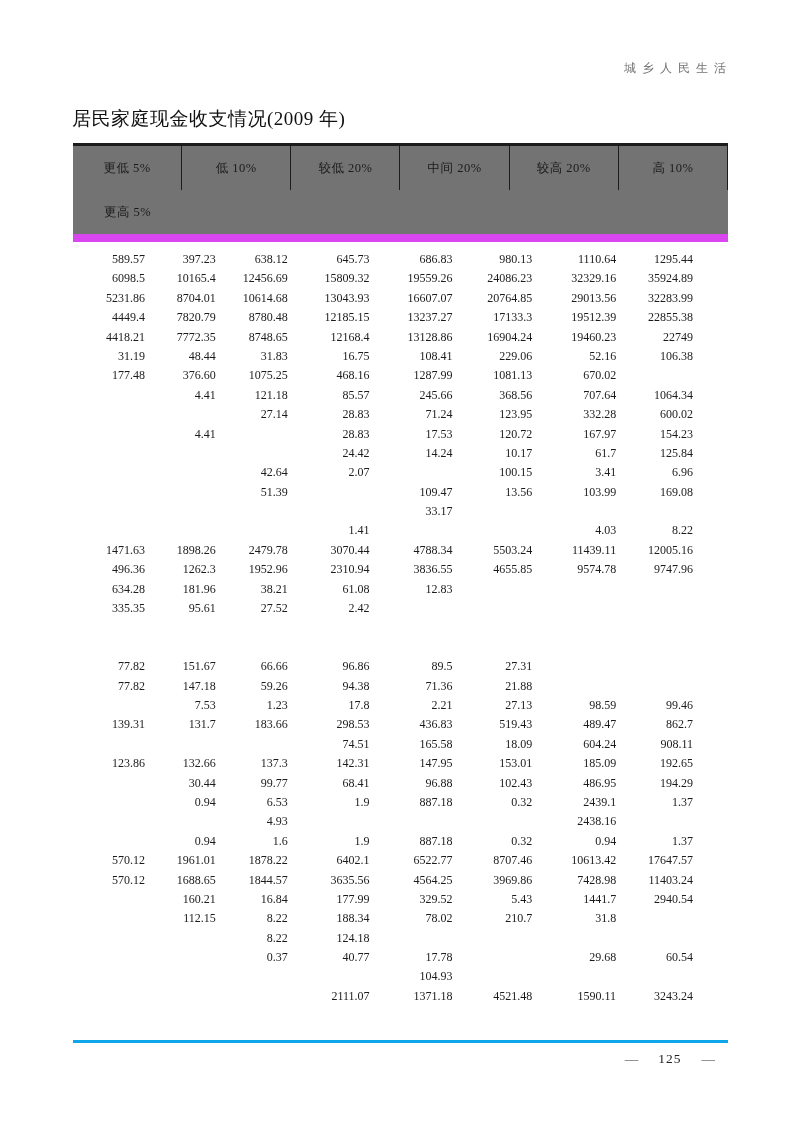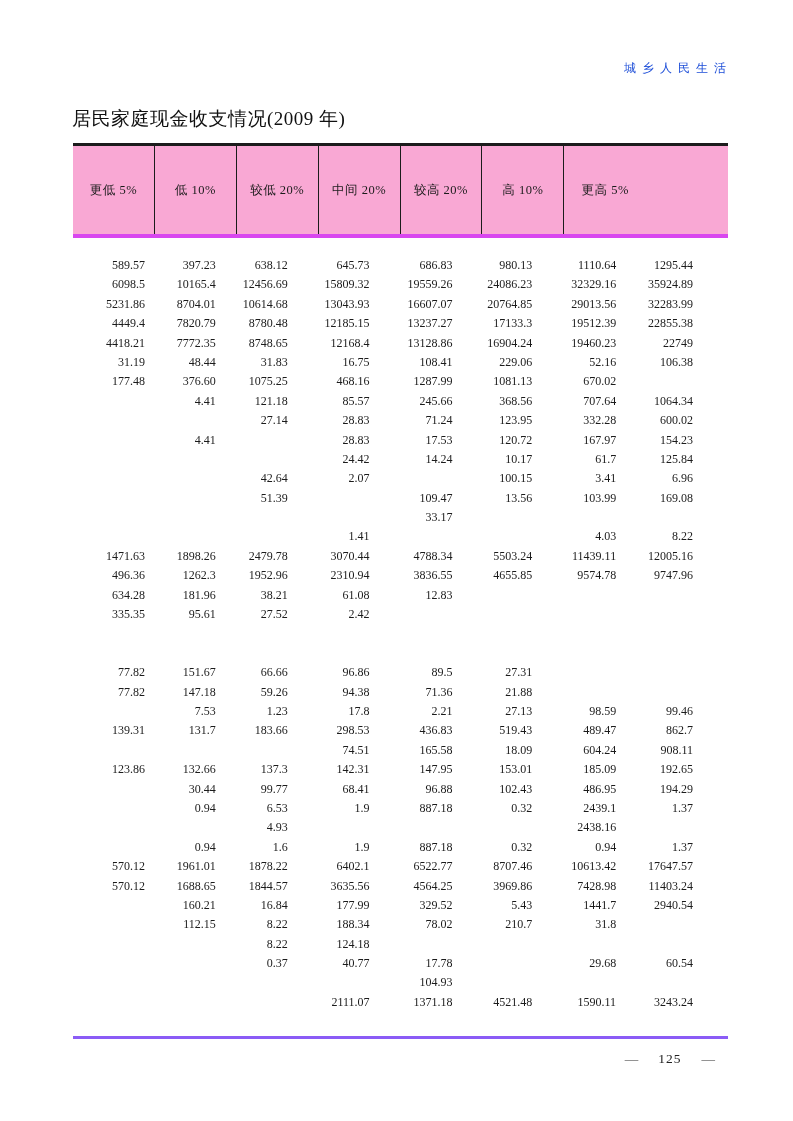--- a/index.html
+++ b/index.html
@@ -15,61 +15,61 @@
     font-family: "Liberation Serif", "DejaVu Serif", serif;
     color: #1b1b1b;
     overflow: hidden;
   }
   .running-head {
     position: absolute;
     top: 60px;
     right: 61px;
     font-size: 12px;
     letter-spacing: 6px;
-    color: #1d4ed8;
+    color: #737373;
   }
   .title {
     position: absolute;
     top: 106px;
     left: 72px;
     margin: 0;
     font-size: 19px;
     font-weight: normal;
     letter-spacing: 0.5px;
     color: #101010;
   }
   .table {
     position: absolute;
     left: 73px;
     top: 143px;
     width: 655px;
   }
   .thead {
     display: grid;
-    grid-template-columns: repeat(8, 1fr);
-    background: #f9a8d4;
+    grid-template-columns: repeat(6, 1fr);
+    background: #737373;
     border-top: 3px solid #1c1c1c;
-    border-bottom: 4px solid #d946ef;
+    border-bottom: 8px solid #d946ef;
     height: 88px;
   }
   .th {
     display: flex;
     align-items: center;
     justify-content: center;
     font-size: 12.5px;
     letter-spacing: 0.5px;
     border-right: 1.5px solid #1c1c1c;
     white-space: nowrap;
   }
   .th:last-child { border-right: none; text-align: center; }
   .tbody {
     box-sizing: border-box;
     height: 801px;
-    padding-top: 18px;
-    border-bottom: 3px solid #8b5cf6;
+    padding-top: 8px;
+    border-bottom: 3px solid #0ea5e9;
   }
   .tr {
     display: grid;
     grid-template-columns: repeat(8, 1fr);
     height: 19.4px;
   }
   .td {
     text-align: right;
     font-size: 12px;
     line-height: 19.4px;

